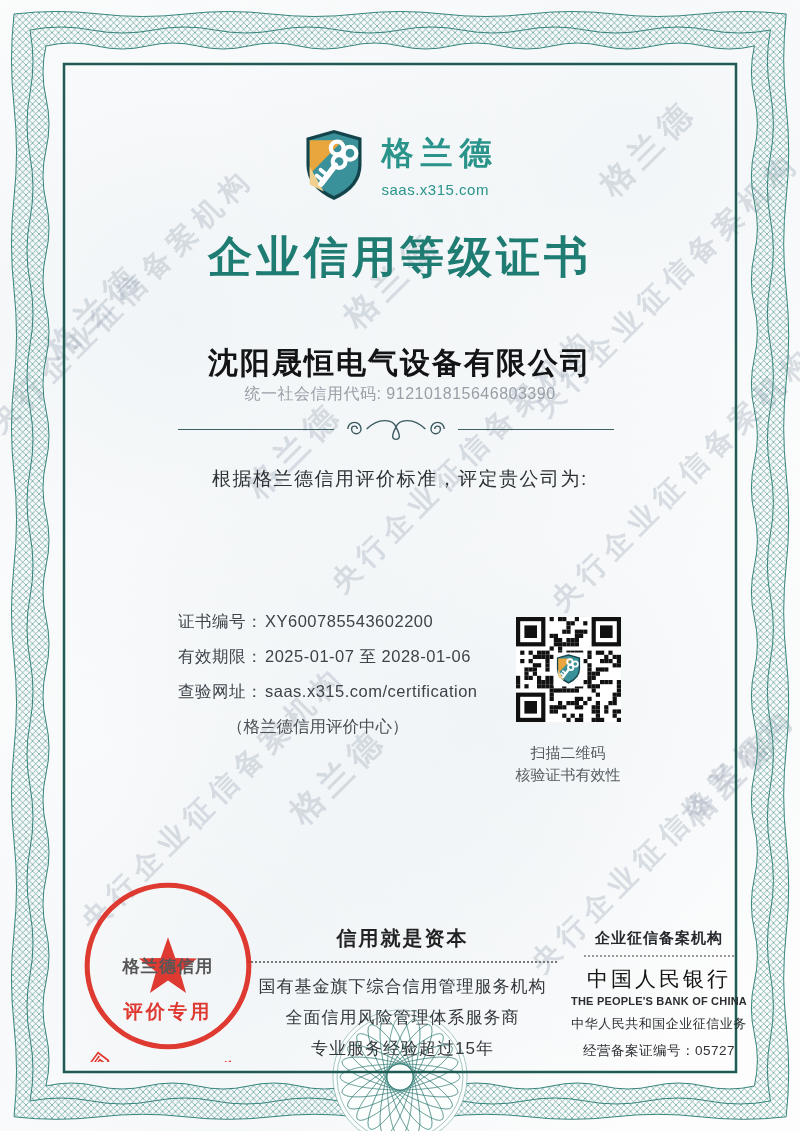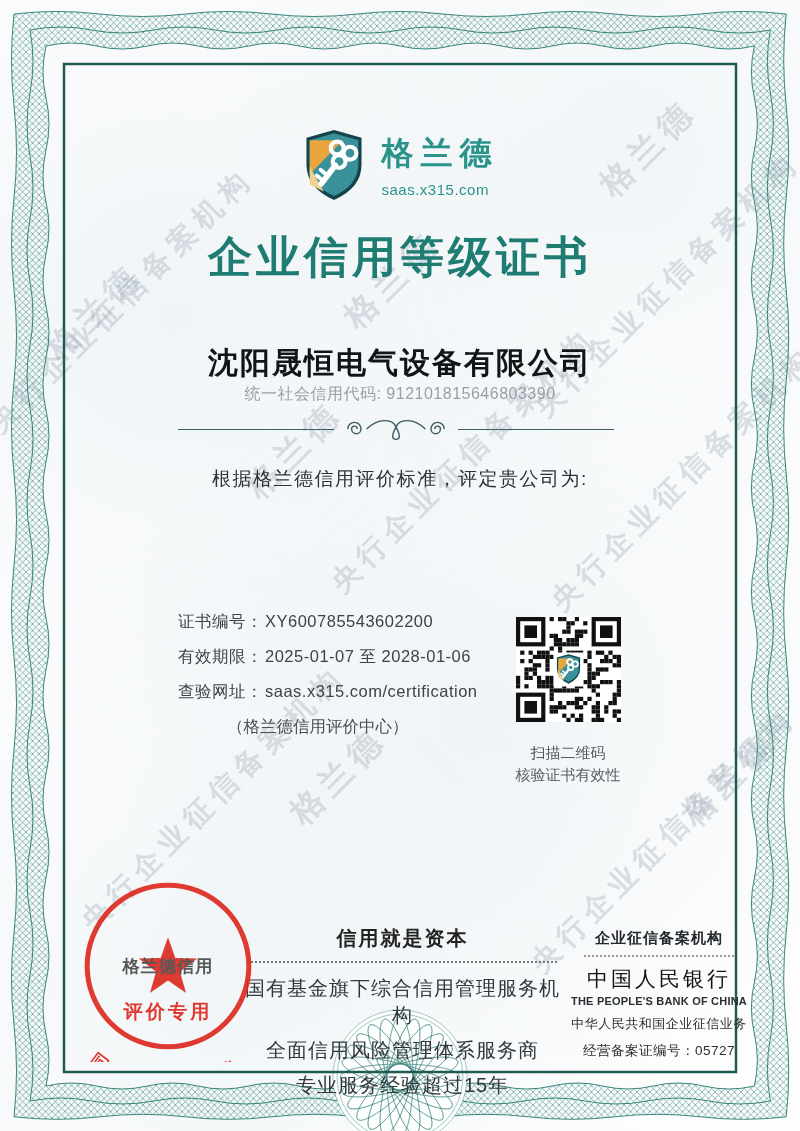--- a/index.html
+++ b/index.html
@@ -41,21 +41,21 @@
   .detail-row{margin-bottom:13px;letter-spacing:.5px;}
   .detail-row .lbl{margin-right:2px;}
   .details .note{padding-left:49px;color:#4a4f55;}
   .qr-block{position:absolute;left:510px;top:617px;width:116px;text-align:center;}
   .qr-block svg{display:block;margin:0 auto;background:#fff;}
   .qr-caption{font-size:15px;color:#565b60;margin-top:20px;line-height:22px;}
   .seal{position:absolute;left:72px;top:870px;width:192px;height:192px;z-index:4;}
   .footer-center{position:absolute;left:240px;top:925px;width:325px;text-align:center;z-index:3;}
   .slogan{font-size:20px;font-weight:800;letter-spacing:2px;color:#222;}
   .dotted-c{border-top:2px dotted #777;margin:9px 8px 12px;}
-  .fc-line{font-size:20px;color:#33373c;margin-bottom:8px;letter-spacing:1px;}
+  .fc-line{font-size:17px;color:#33373c;margin-bottom:8px;letter-spacing:1px;}
   .footer-right{position:absolute;left:568px;top:929px;width:182px;text-align:center;z-index:3;}
   .fr-heading{font-size:15px;font-weight:700;color:#25282c;letter-spacing:1px;}
   .dotted-r{border-top:2px dotted #999;margin:7px 16px 8px;}
   .bank-cn{font-family:"DejaVu Serif","Liberation Serif",serif;font-size:21px;font-weight:400;
            letter-spacing:3px;color:#141414;}
   .bank-en{font-size:11px;font-weight:700;color:#2a2d31;letter-spacing:.2px;margin-top:2px;}
   .fr-line1{font-size:13px;color:#2c2f33;margin-top:8px;letter-spacing:.5px;}
   .fr-line2{font-size:13.5px;color:#2c2f33;margin-top:9px;letter-spacing:.5px;}
 </style>
 </head>

